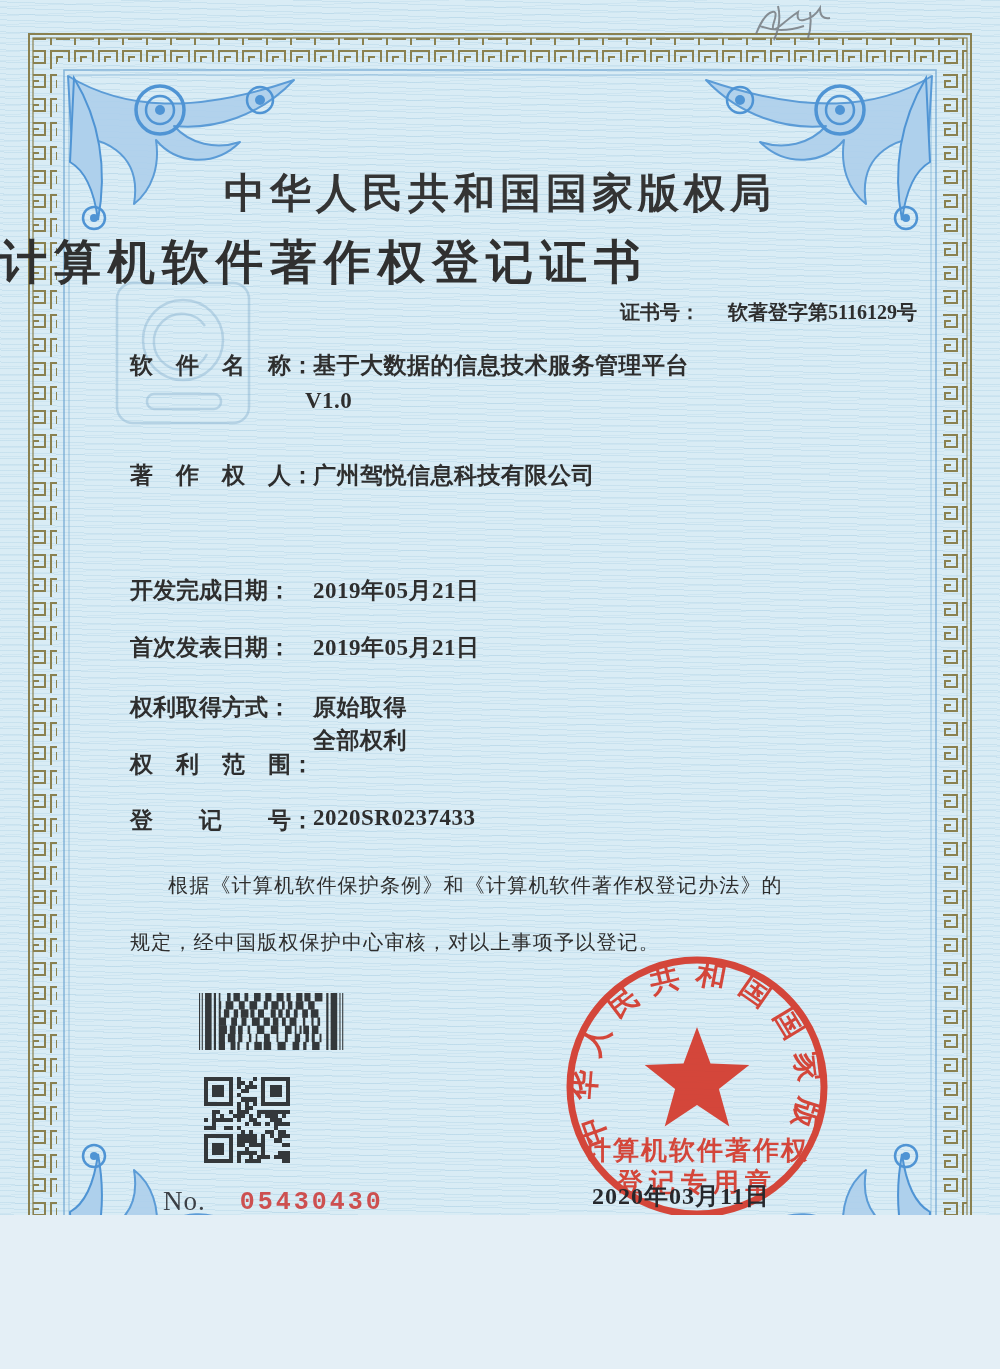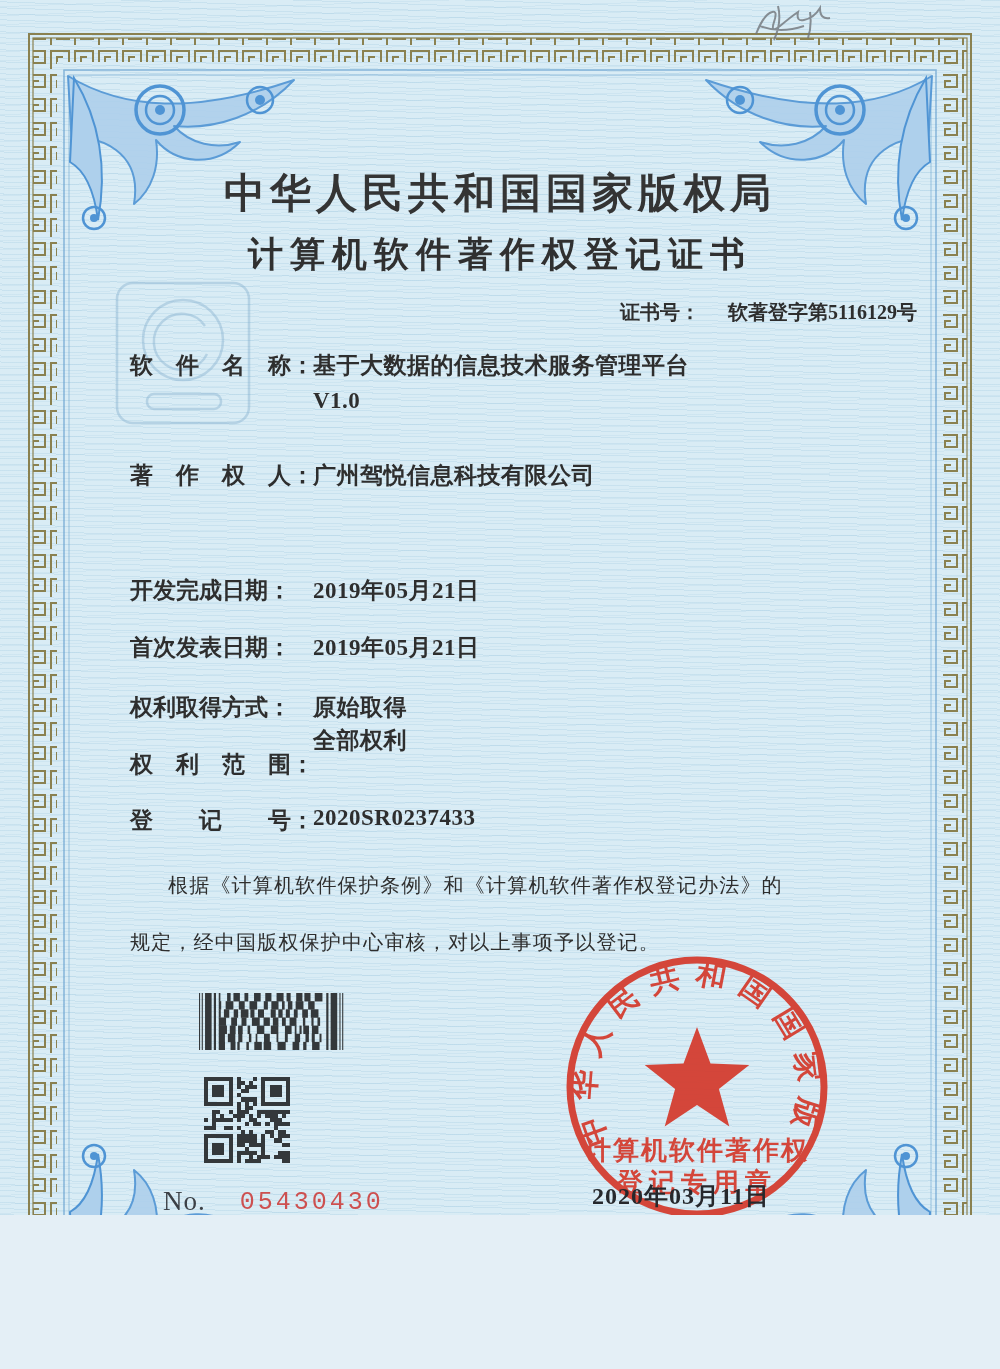--- a/index.html
+++ b/index.html
@@ -5,27 +5,27 @@
   html,body{margin:0;padding:0;background:#e4eff6;}
   .page{position:relative;width:1000px;height:1215px;overflow:hidden;
     background-color:#d9ecf5;
     background-image:
       repeating-linear-gradient(2deg, rgba(110,170,205,.16) 0 1px, transparent 1px 6px),
       repeating-linear-gradient(-2deg, rgba(110,170,205,.10) 0 1px, transparent 1px 9px);
     font-family:"Liberation Serif", serif; color:#2b2b2b;}
   .abs{position:absolute;}
   .cn{font-family:"Liberation Serif", serif;}
   .authority{left:0;right:0;top:166px;text-align:center;font-size:41px;font-weight:700;letter-spacing:5px;color:#343434;}
-  .cert-title{left:0;right:0;top:231px;text-align:center;font-size:35px;font-weight:700;letter-spacing:7px;color:#303030;}
+  .cert-title{left:0;right:0;top:231px;text-align:left;font-size:47px;font-weight:700;letter-spacing:7px;color:#303030;}
   .certno{left:620px;top:299px;display:flex;gap:28px;font-size:20px;font-weight:700;color:#2e2e2e;white-space:nowrap;}
   .row-label{font-size:23px;font-weight:700;white-space:pre;color:#2e2e2e;}
   .row-value{font-size:23px;font-weight:700;white-space:nowrap;color:#2e2e2e;letter-spacing:.5px;}
   .statement{font-size:20px;font-weight:400;letter-spacing:1.2px;white-space:nowrap;color:#2e2e2e;}
   .serial-prefix{font-size:27px;color:#3c4046;letter-spacing:1px;}
-  .serial-number{font-family:"Liberation Mono", monospace;font-size:25px;font-weight:400;color:#cd5050;letter-spacing:3px;}
+  .serial-number{font-family:"Liberation Mono", monospace;font-size:25px;font-weight:700;color:#cd5050;letter-spacing:3px;}
   .issue-date{font-size:24px;font-weight:700;color:#26282c;letter-spacing:1px;white-space:nowrap;z-index:6;}
   .seal-wrap{left:558px;top:948px;width:278px;height:278px;z-index:5;opacity:.92;}
   .text-layer{z-index:4;}
 </style>
 </head>
 <body>
 
 <div class="page">
 
   <svg class="abs" style="left:0;top:0;z-index:1" width="1000" height="1369" viewBox="0 0 1000 1369">
@@ -81,21 +81,21 @@
 
   <div class="abs text-layer certno">
     <span>证书号：</span>
     <span>软著登字第5116129号</span>
   </div>
 
   <div class="abs text-layer" style="left:130px;top:350px">
     <span class="row-label">软　件　名　称：</span>
   </div>
   <div class="abs text-layer row-value" style="left:313px;top:350px">基于大数据的信息技术服务管理平台</div>
-  <div class="abs text-layer row-value" style="left:313px;top:388px">V1.0</div>
+  <div class="abs text-layer row-value" style="left:305px;top:388px">V1.0</div>
 
   <div class="abs text-layer row-label" style="left:130px;top:460px">著　作　权　人：</div>
   <div class="abs text-layer row-value" style="left:313px;top:460px">广州驾悦信息科技有限公司</div>
 
   <div class="abs text-layer row-label" style="left:130px;top:575px">开发完成日期：</div>
   <div class="abs text-layer row-value" style="left:313px;top:575px">2019年05月21日</div>
 
   <div class="abs text-layer row-label" style="left:130px;top:632px">首次发表日期：</div>
   <div class="abs text-layer row-value" style="left:313px;top:632px">2019年05月21日</div>
 

